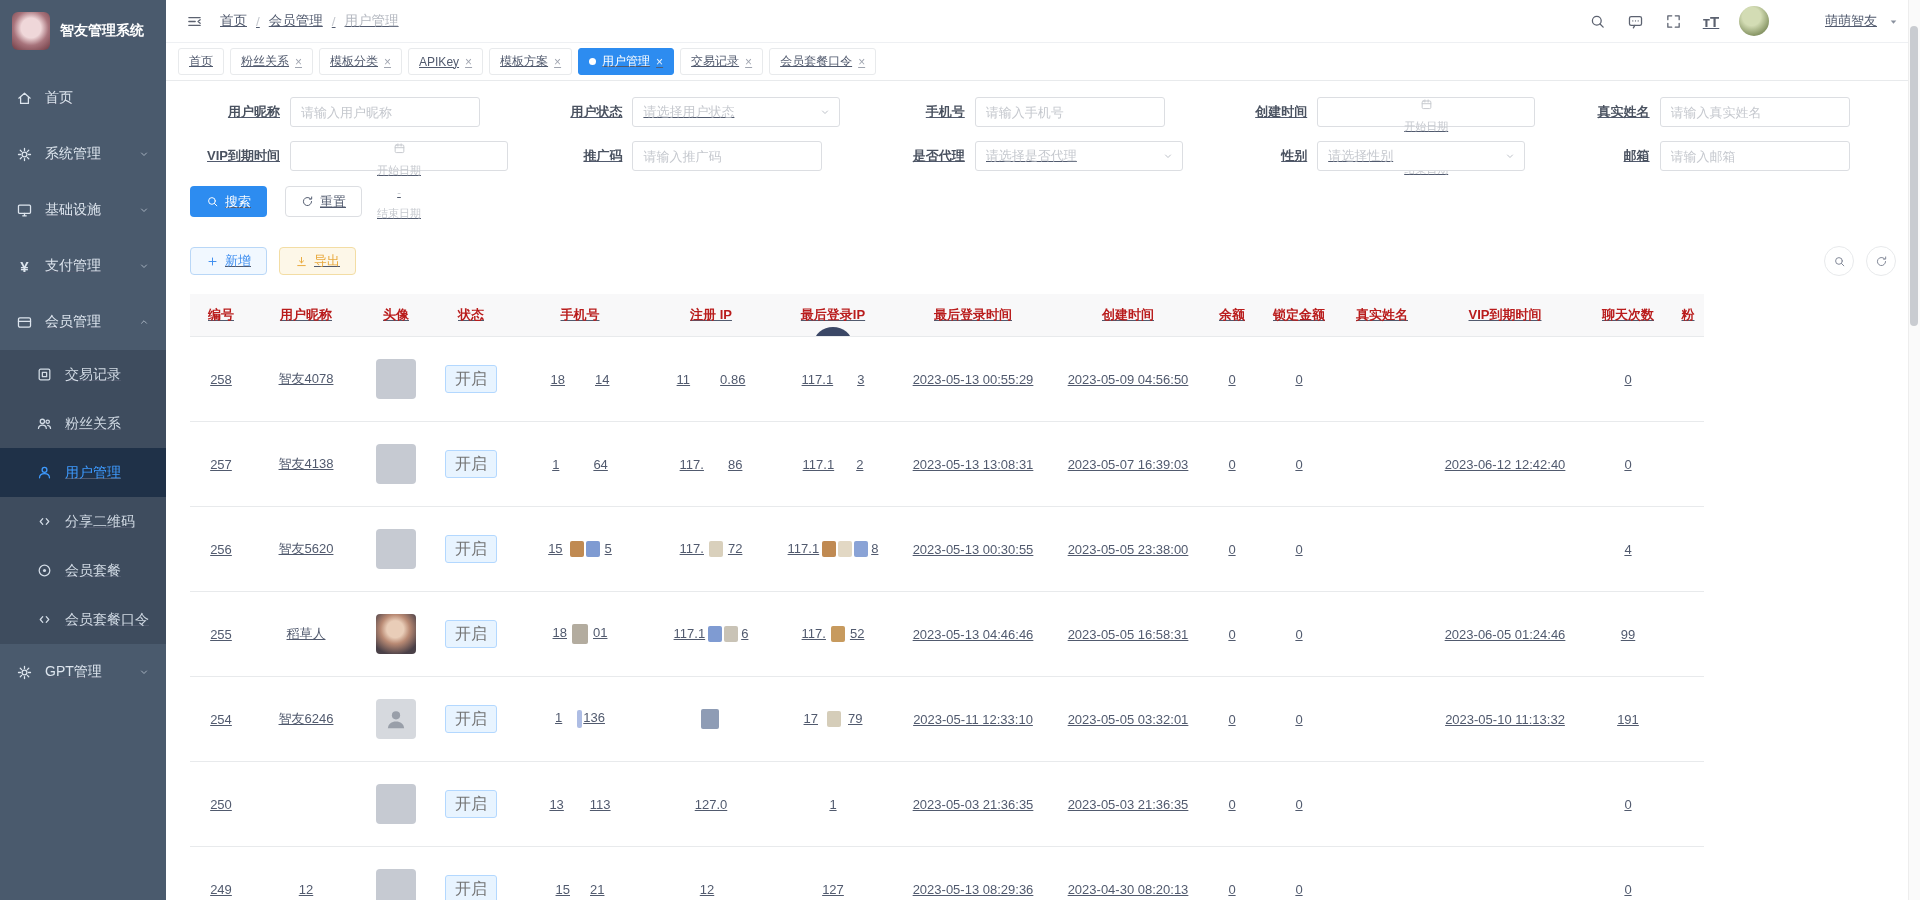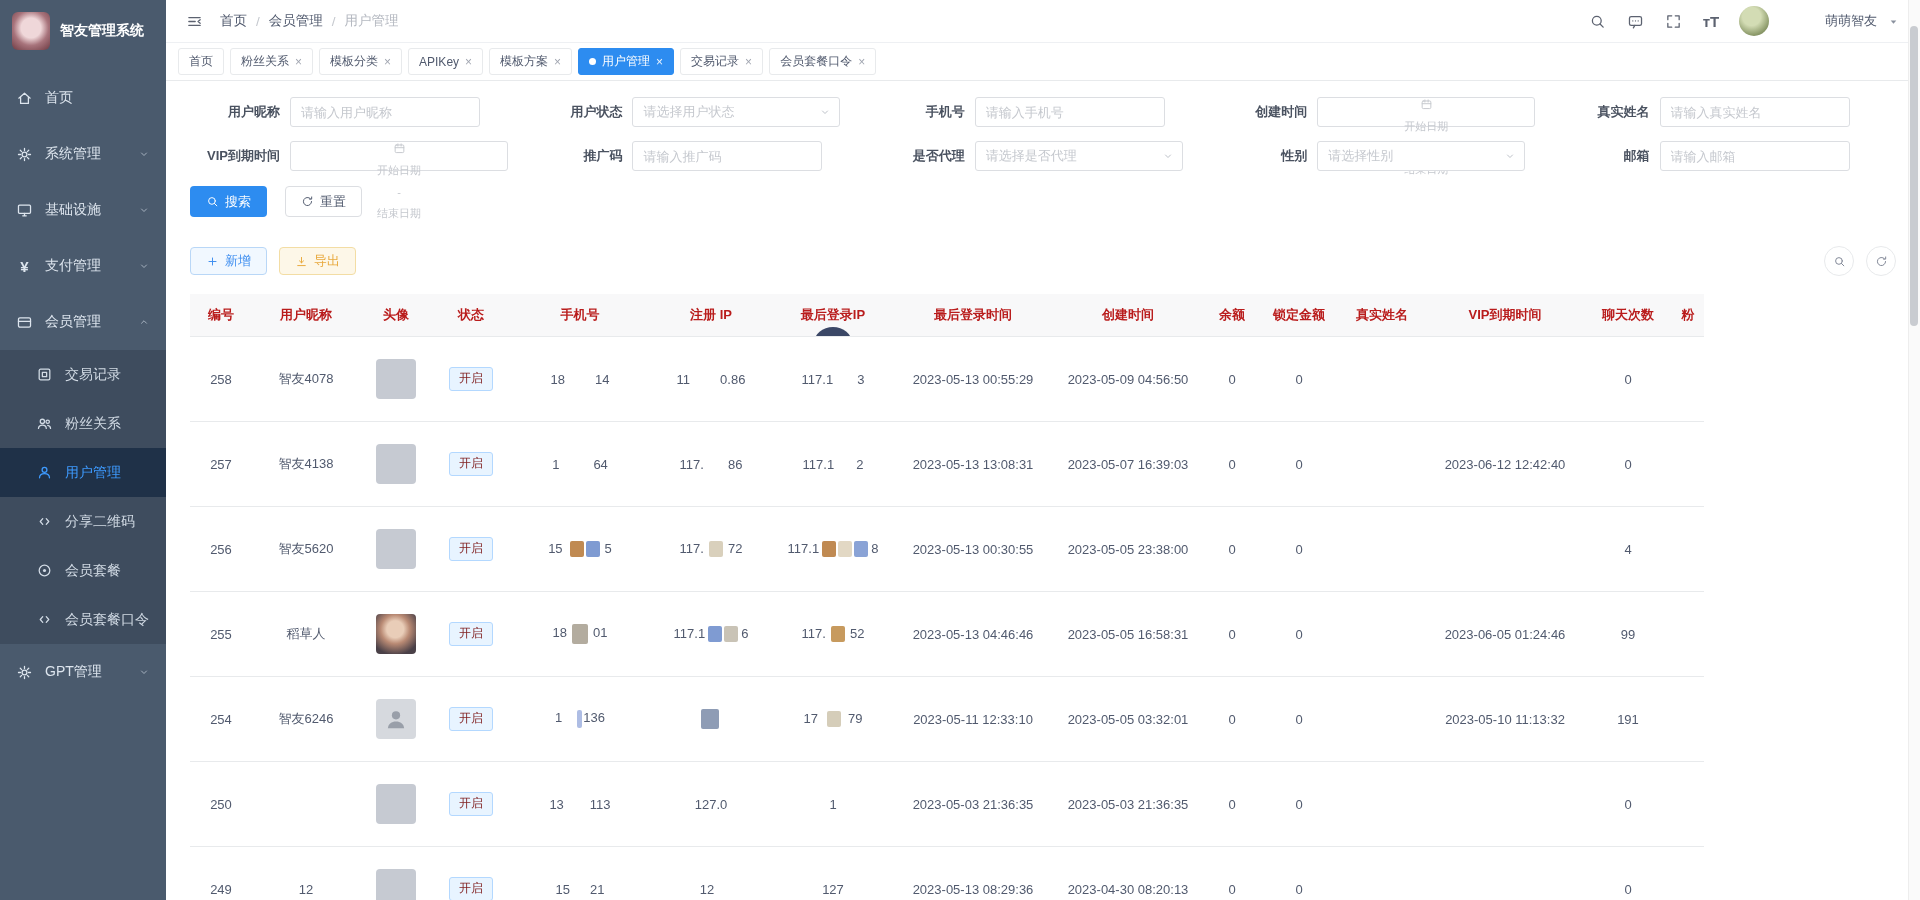--- a/index.html
+++ b/index.html
@@ -2,21 +2,21 @@
 <html><head>
 <meta charset="utf-8">
 <title>智友管理系统</title>
 <style>
   html,body{margin:0;padding:0;}
   body{
     width:1920px;height:900px;overflow:hidden;
     font-family:"Liberation Sans","DejaVu Sans",sans-serif;
     background:#f0f2f5;color:#515a6e;
   }
-  .app{display:flex;width:1920px;height:900px;position:relative;}
+  .app{display:flex;width:1920px;height:900px;position:relative;text-decoration:underline;}
 
   
   .sidebar{width:166px;flex-shrink:0;background:#4a5a6d;display:flex;flex-direction:column;overflow:hidden;}
   .logo{height:62px;display:flex;align-items:center;gap:10px;padding:0 12px;}
   .logo-img{width:38px;height:38px;border-radius:6px;flex-shrink:0;
     background:radial-gradient(circle at 50% 42%,#efd7d9 0 34%,#a8747c 60%,#6d3a42 100%);}
   .logo-text{font-size:14px;font-weight:700;color:#fff;white-space:nowrap;}
   .side-nav{flex:1;padding-top:8px;}
   .side-item{height:56px;display:flex;align-items:center;gap:12px;padding:0 16px;font-size:14px;color:#dde5ee;cursor:pointer;}
   .side-item .chev{margin-left:auto;width:12px;height:12px;color:#aeb9c6;}
@@ -81,21 +81,21 @@
 
   
   .table-wrap{margin-top:18px;position:relative;}
   table{border-collapse:collapse;table-layout:fixed;width:1514px;font-size:13px;color:#515a6e;}
   thead th{height:40px;font-weight:700;color:#b91c1c;background:#f8f8f9;border-bottom:1px solid #e8eaec;font-size:13px;position:relative;white-space:nowrap;overflow:hidden;}
   tbody td{height:82px;border-bottom:1px solid #e8eaec;text-align:center;vertical-align:middle;white-space:nowrap;overflow:hidden;}
   .avatar{width:40px;height:40px;border-radius:4px;margin:0 auto;background:#c6cad2;display:flex;align-items:center;justify-content:center;}
   .avatar.photo{background:radial-gradient(circle at 48% 38%,#e9cdb8 0 26%,#b98a74 45%,#4a4047 80%);}
   .avatar.person{background:#d6d9de;color:#999fa9;}
   .avatar.person svg{width:26px;height:26px;}
-  .tag{display:inline-block;padding:3px 9px;font-size:12px;color:#7f1d1d;background:#e8f4ff;border:1px solid #b3d8ff;border-radius:3px;line-height:1.3;}
+  .tag{display:inline-block;padding:3px 9px;font-size:16px;color:#737373;background:#e8f4ff;border:1px solid #b3d8ff;border-radius:3px;line-height:1.3;}
   .gap{display:inline-block;height:1px;vertical-align:middle;}
   .blob{display:inline-block;vertical-align:middle;border-radius:2px;margin:0 1px;}
   .hdr-blob{position:absolute;left:50%;transform:translateX(-50%);bottom:-9px;width:38px;height:18px;background:#3b4766;border-radius:50% 50% 6px 6px / 90% 90% 10% 10%;}
 
   
   .page-scrollbar{position:absolute;right:0;top:0;width:11px;height:900px;background:#fafafa;border-left:1px solid #ededed;}
   .page-scrollbar .thumb{position:absolute;top:26px;left:1px;width:8px;height:300px;background:#c9ccd1;border-radius:4px;}
 </style>
 </head>
 <body>

